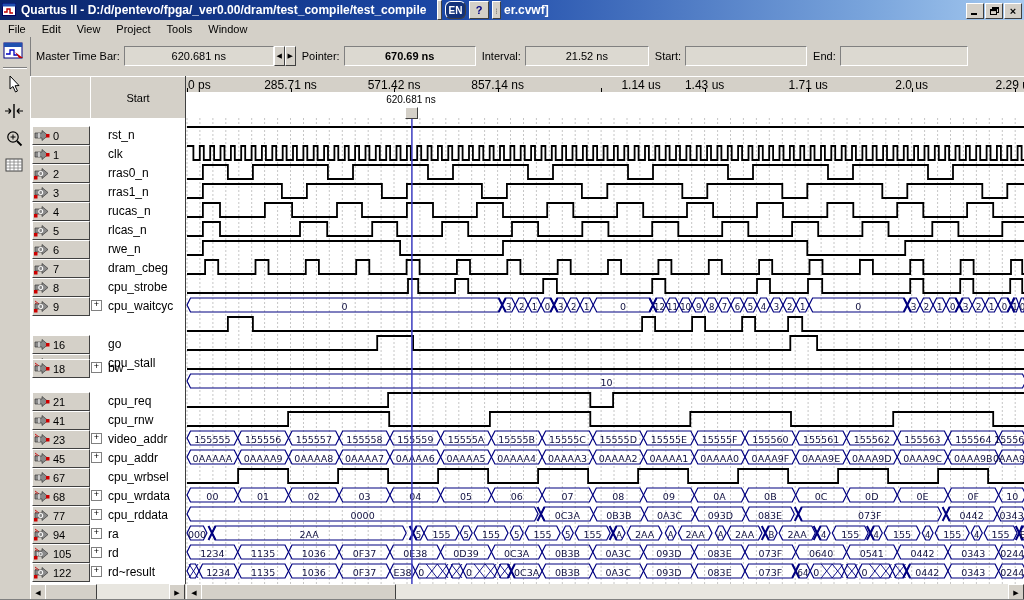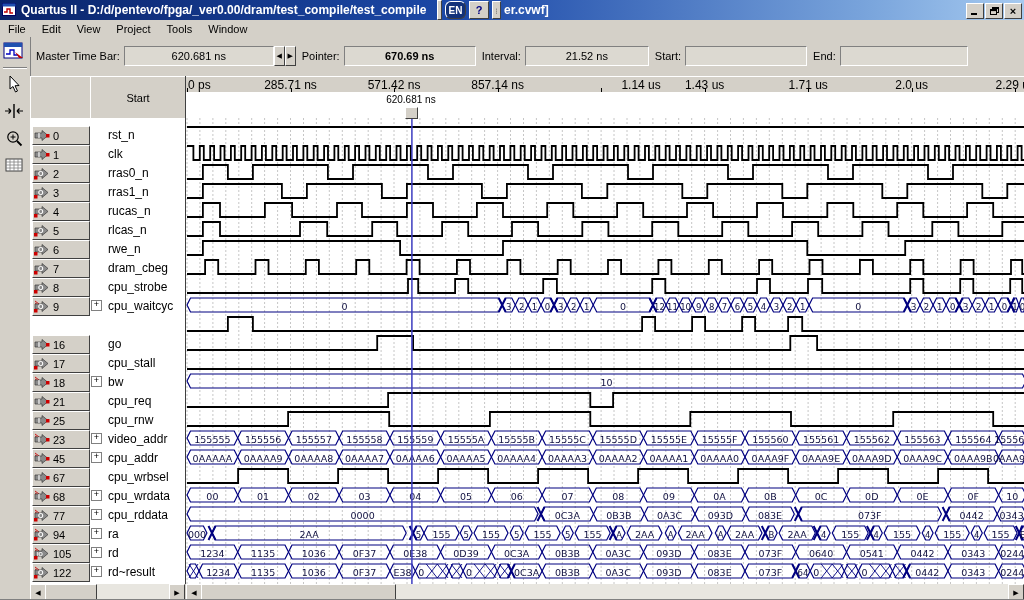--- a/index.html
+++ b/index.html
@@ -322,21 +322,21 @@
         <span class="pin-btn">
           <svg width="16" height="13" viewBox="0 0 16 13">
             <polygon points="1,4 8,4 8,1.5 14,6.5 8,11.5 8,9 1,9" fill="#8a8a8a" stroke="#3a3a3a" stroke-width="0.7"></polygon>
             <text x="4" y="9" font-size="7" fill="#ffffff" font-family="Liberation Sans,sans-serif" font-weight="bold">O</text>
             <rect x="0" y="9" width="3.5" height="3.5" fill="#cc0000"></rect>
           </svg>
           <span>17</span>
         </span>
         <span class="sig-label">cpu_stall</span>
       </div>
-      <div class="sig-row" style="top: 254px;">
+      <div class="sig-row" style="top: 240px;">
         <span class="pin-btn">
           <svg width="16" height="13" viewBox="0 0 16 13">
             <path d="M1 1 L5 4 M1 3 L5 5.5" stroke="#cc0000" stroke-width="0.9"></path>
             <polygon points="1,4 8,4 8,1.5 14,6.5 8,11.5 8,9 1,9" fill="#8a8a8a" stroke="#3a3a3a" stroke-width="0.7"></polygon>
             <text x="4" y="9" font-size="7" fill="#ffffff" font-family="Liberation Sans,sans-serif" font-weight="bold">I</text>
             <rect x="12" y="5" width="3.5" height="3.5" fill="#cc0000"></rect>
           </svg>
           <span>18</span>
         </span>
         <span class="plus-box">+</span>
@@ -353,21 +353,21 @@
         </span>
         <span class="sig-label">cpu_req</span>
       </div>
       <div class="sig-row" style="top: 292px;">
         <span class="pin-btn">
           <svg width="16" height="13" viewBox="0 0 16 13">
             <polygon points="1,4 8,4 8,1.5 14,6.5 8,11.5 8,9 1,9" fill="#8a8a8a" stroke="#3a3a3a" stroke-width="0.7"></polygon>
             <text x="4" y="9" font-size="7" fill="#ffffff" font-family="Liberation Sans,sans-serif" font-weight="bold">I</text>
             <rect x="12" y="5" width="3.5" height="3.5" fill="#cc0000"></rect>
           </svg>
-          <span>25</span>
+          <span>41</span>
         </span>
         <span class="sig-label">cpu_rnw</span>
       </div>
       <div class="sig-row" style="top: 311px;">
         <span class="pin-btn">
           <svg width="16" height="13" viewBox="0 0 16 13">
             <path d="M1 1 L5 4 M1 3 L5 5.5" stroke="#cc0000" stroke-width="0.9"></path>
             <polygon points="1,4 8,4 8,1.5 14,6.5 8,11.5 8,9 1,9" fill="#8a8a8a" stroke="#3a3a3a" stroke-width="0.7"></polygon>
             <text x="4" y="9" font-size="7" fill="#ffffff" font-family="Liberation Sans,sans-serif" font-weight="bold">I</text>
             <rect x="12" y="5" width="3.5" height="3.5" fill="#cc0000"></rect>

